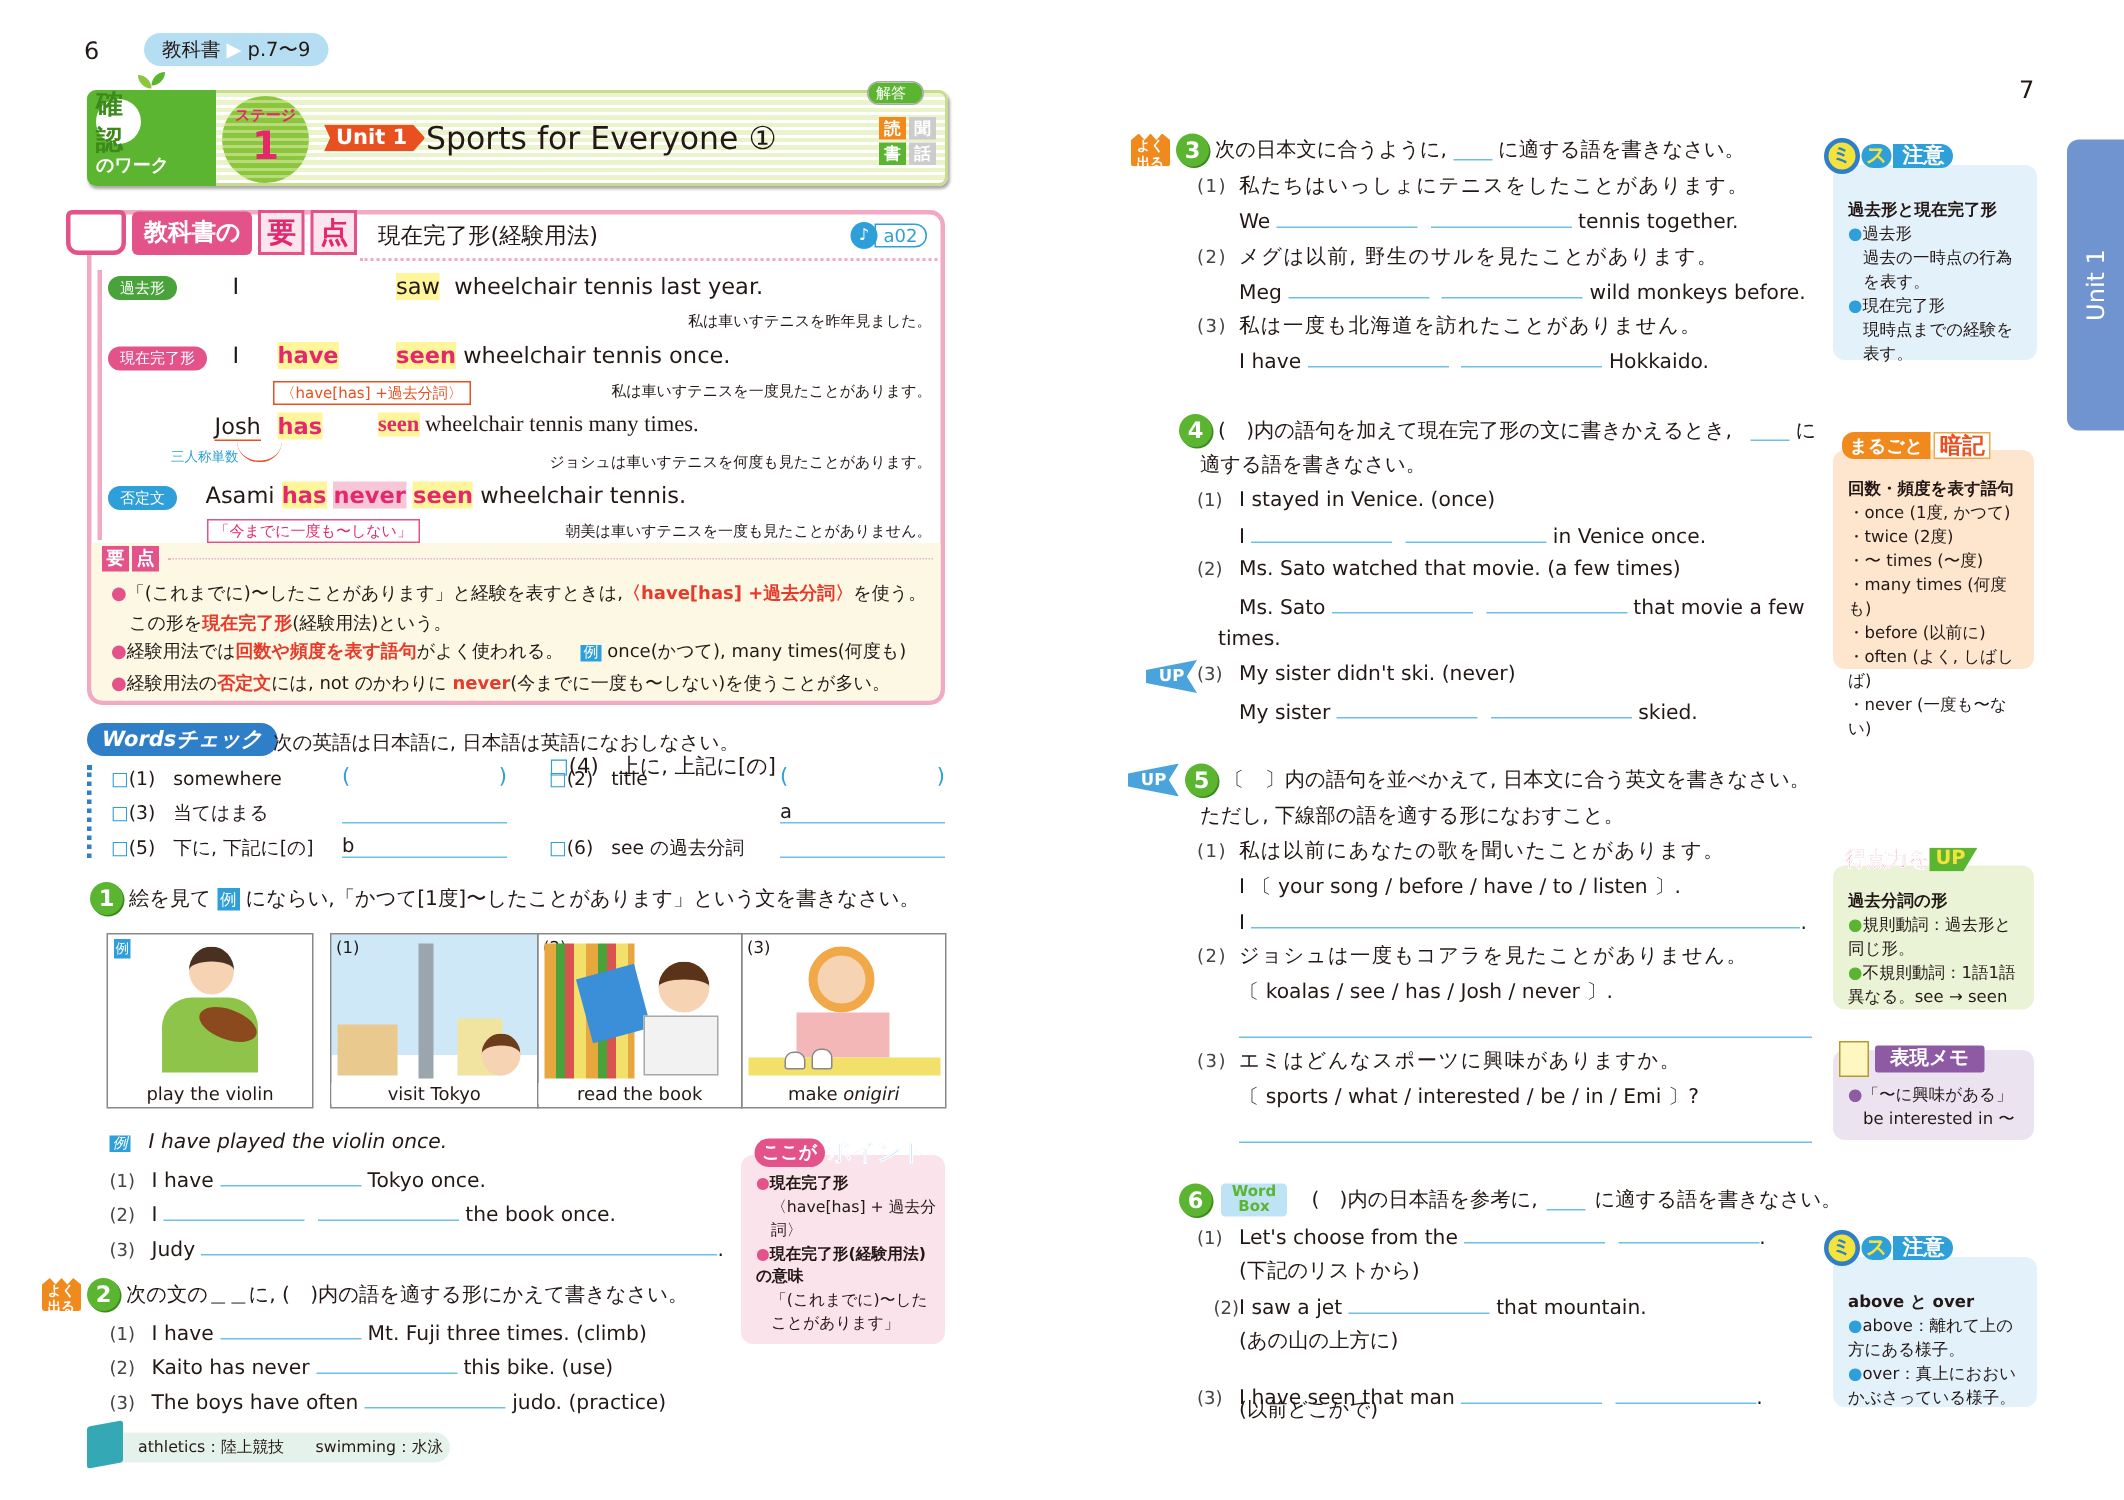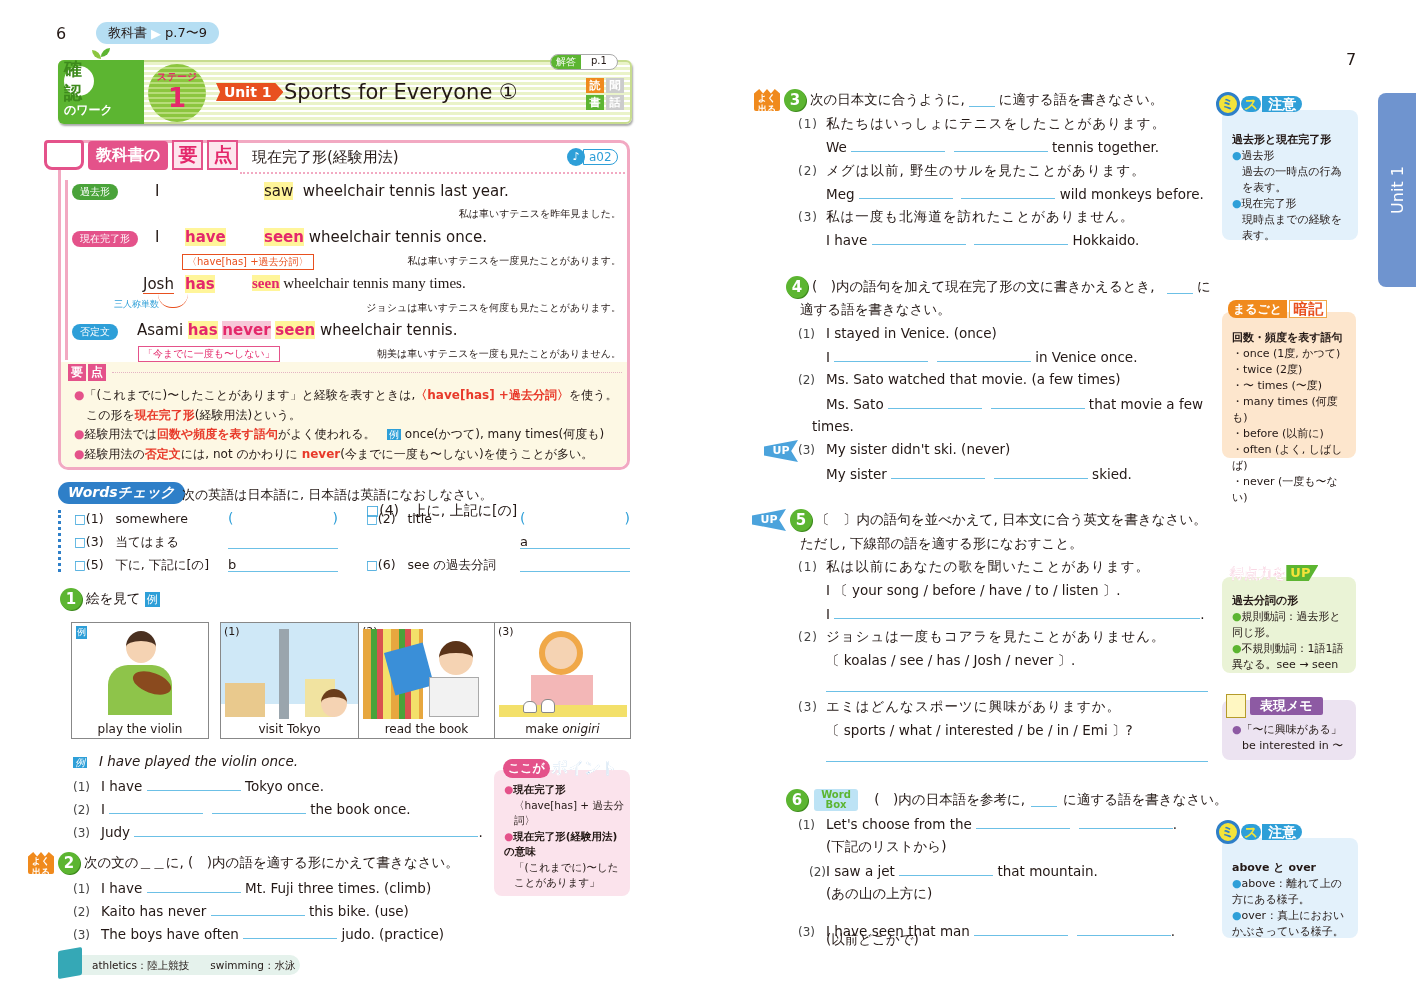--- a/index.html
+++ b/index.html
@@ -43,21 +43,21 @@
         <span style="width:30px;height:30px;border-radius:50%;background:#fff;color:#3d8a1c;font-weight:bold;font-size:18px;display:flex;align-items:center;justify-content:center;">確認</span>
       </div>
       <div style="position:absolute;left:6px;top:42px;color:#fff;font-weight:bold;font-size:12px;">のワーク</div>
     </div>
     <div class="abs" style="left:88px;top:2px;width:58px;height:58px;border-radius:50%;background:repeating-linear-gradient(180deg,#8cc63f 0 3px,#b7dc78 3px 5px);text-align:center;">
       <div style="font-size:10px;color:#e4286b;font-weight:bold;margin-top:6px;">ステージ</div>
       <div style="font-size:26px;color:#e4286b;font-weight:bold;line-height:28px;">1</div>
     </div>
     <div class="abs" style="left:156px;top:21px;background:#e8501f;color:#fff;font-weight:bold;font-size:14px;padding:1px 12px 1px 8px;clip-path:polygon(0 0,88% 0,100% 50%,88% 100%,0 100%,6% 50%);">Unit 1</div>
     <div class="abs" style="left:224px;top:18px;font-size:21px;color:#231815;">Sports for Everyone ①</div>
-    <div class="abs" style="left:490px;top:-8px;height:16px;display:flex;font-size:10px;background:#fff;border:1px solid #aaa;border-radius:8px;overflow:hidden;">
+    <div class="abs" style="left:518px;top:-8px;height:16px;display:flex;font-size:10px;background:#fff;border:1px solid #aaa;border-radius:8px;overflow:hidden;flex-direction:column;">
       <span style="background:#5cb531;color:#fff;padding:0 5px;">解答</span>
       <span style="padding:0 10px;">p.1</span>
     </div>
     <div class="abs" style="left:526px;top:16px;display:grid;grid-template-columns:18px 18px;gap:2px;font-size:11px;color:#fff;font-weight:bold;text-align:center;">
       <span style="background:#f08a1d;">読</span>
       <span style="background:#ccc;">聞</span>
       <span style="background:#5cb531;">書</span>
       <span style="background:#ccc;">話</span>
     </div>
   </div>
@@ -151,20 +151,21 @@
 
   <div class="row" style="left:74px;top:557px;font-size:12.5px;"><span style="color:#2e9fd8;">□</span><span>(5)</span>&nbsp;&nbsp;&nbsp;<span>下に, 下記に[の]</span></div>
   <div class="abs blank" style="left:228px;top:558px;width:110px;font-size:13px;line-height:13px;">b</div>
   <div class="row" style="left:366px;top:557px;font-size:12.5px;"><span style="color:#2e9fd8;">□</span><span>(6)</span>&nbsp;&nbsp;&nbsp;<span>see の過去分詞</span></div>
   <div class="abs blank" style="left:520px;top:558px;width:110px;"></div>
 
   <div class="abs" style="left:60px;top:588px;display:flex;align-items:center;gap:4px;font-size:13.5px;">
     <span class="green-circle">1</span>
     <span>絵を見て</span>
       <span style="background:#2e9fd8;color:#fff;font-size:11px;padding:0 2px;">例</span>
+      <span>にならい,「かつて[1度]〜したことがあります」という文を書きなさい。</span>
   </div>
 
   <div class="abs" style="left:71px;top:622px;width:138px;height:117px;border:1px solid #888;">
     <div style="position:absolute;left:4px;top:3px;background:#2e9fd8;color:#fff;font-size:9px;padding:0 1px;">例</div>
     <div style="position:absolute;left:30px;top:6px;width:80px;height:86px;">
       <div style="position:absolute;left:24px;top:2px;width:30px;height:32px;background:#f5d3b3;border-radius:50%;border-top:10px solid #4a3020;"></div>
       <div style="position:absolute;left:6px;top:36px;width:64px;height:50px;background:#8ec44a;border-radius:20px 20px 0 0;"></div>
       <div style="position:absolute;left:30px;top:44px;width:40px;height:20px;background:#8a4a1e;border-radius:50%;transform:rotate(20deg);"></div>
     </div>
     <div style="position:absolute;left:0;right:0;bottom:2px;text-align:center;font-size:12px;">play the violin</div>
@@ -298,21 +299,21 @@
       <span style="background:#2e9fd8;color:#f3e33a;font-weight:bold;font-size:14px;padding:0 3px;border-radius:10px;">ス</span>
       <span style="background:#2e9fd8;color:#fff;font-weight:bold;font-size:14px;padding:0 6px;border-radius:0 10px 10px 0;">注意</span>
     </div>
     <div style="font-weight:bold;">過去形と現在完了形</div>
     <div><span class="bullet">●</span><span>過去形</span></div>
     <div style="padding-left:10px;">過去の一時点の行為を表す。</div>
     <div><span class="bullet">●</span><span>現在完了形</span></div>
     <div style="padding-left:10px;">現時点までの経験を表す。</div>
   </div>
 
-  <div class="side-box" style="left:1222px;top:312px;width:134px;height:146px;background:#fde6cd;padding-top:18px;">
+  <div class="side-box" style="left:1222px;top:300px;width:134px;height:146px;background:#fde6cd;padding-top:18px;">
     <div class="abs" style="left:6px;top:-12px;display:flex;align-items:center;gap:2px;">
       <span style="background:#f08a1d;color:#fff;font-weight:bold;font-size:12px;padding:1px 5px;border-radius:8px 0 0 8px;">まるごと</span>
       <span style="background:#fff;color:#e8501f;font-weight:bold;font-size:15px;padding:0 3px;border:1px solid #f0a848;">暗記</span>
     </div>
     <div style="font-weight:bold;">回数・頻度を表す語句</div>
     <div>・once (1度, かつて)</div>
     <div>・twice (2度)</div>
     <div>・〜 times (〜度)</div>
     <div>・many times (何度も)</div>
     <div>・before (以前に)</div>

